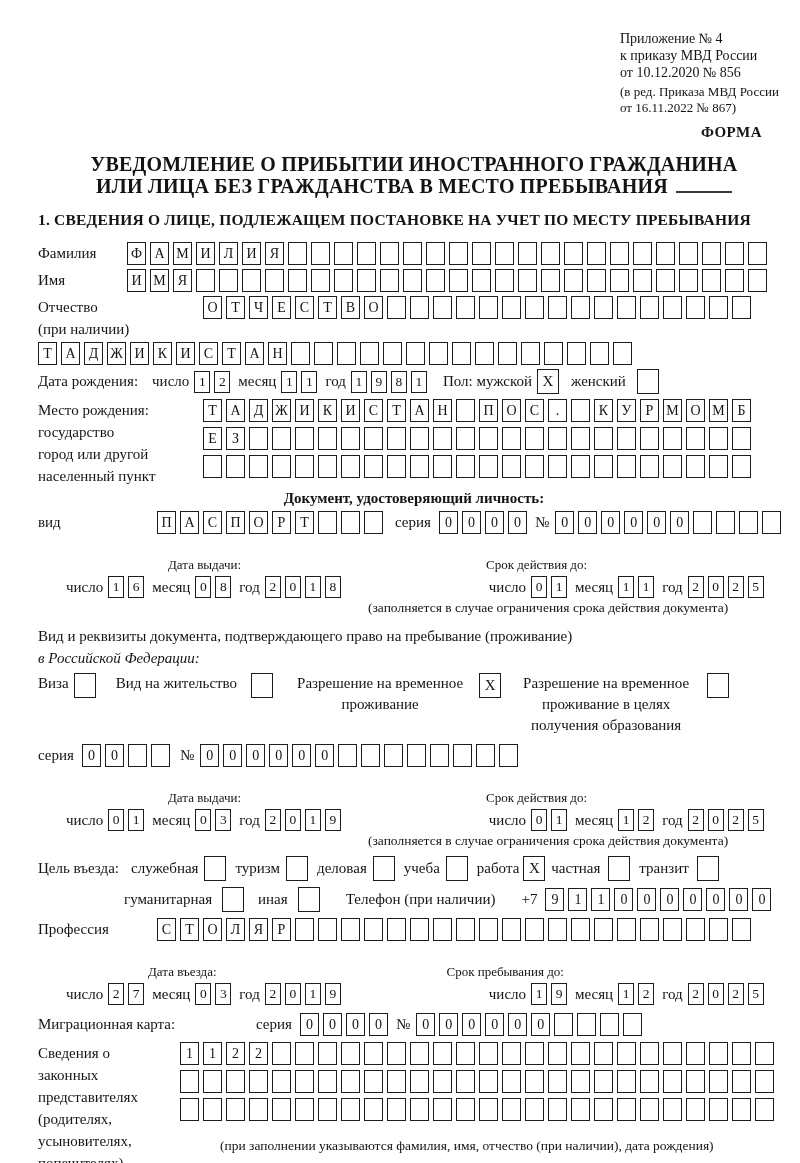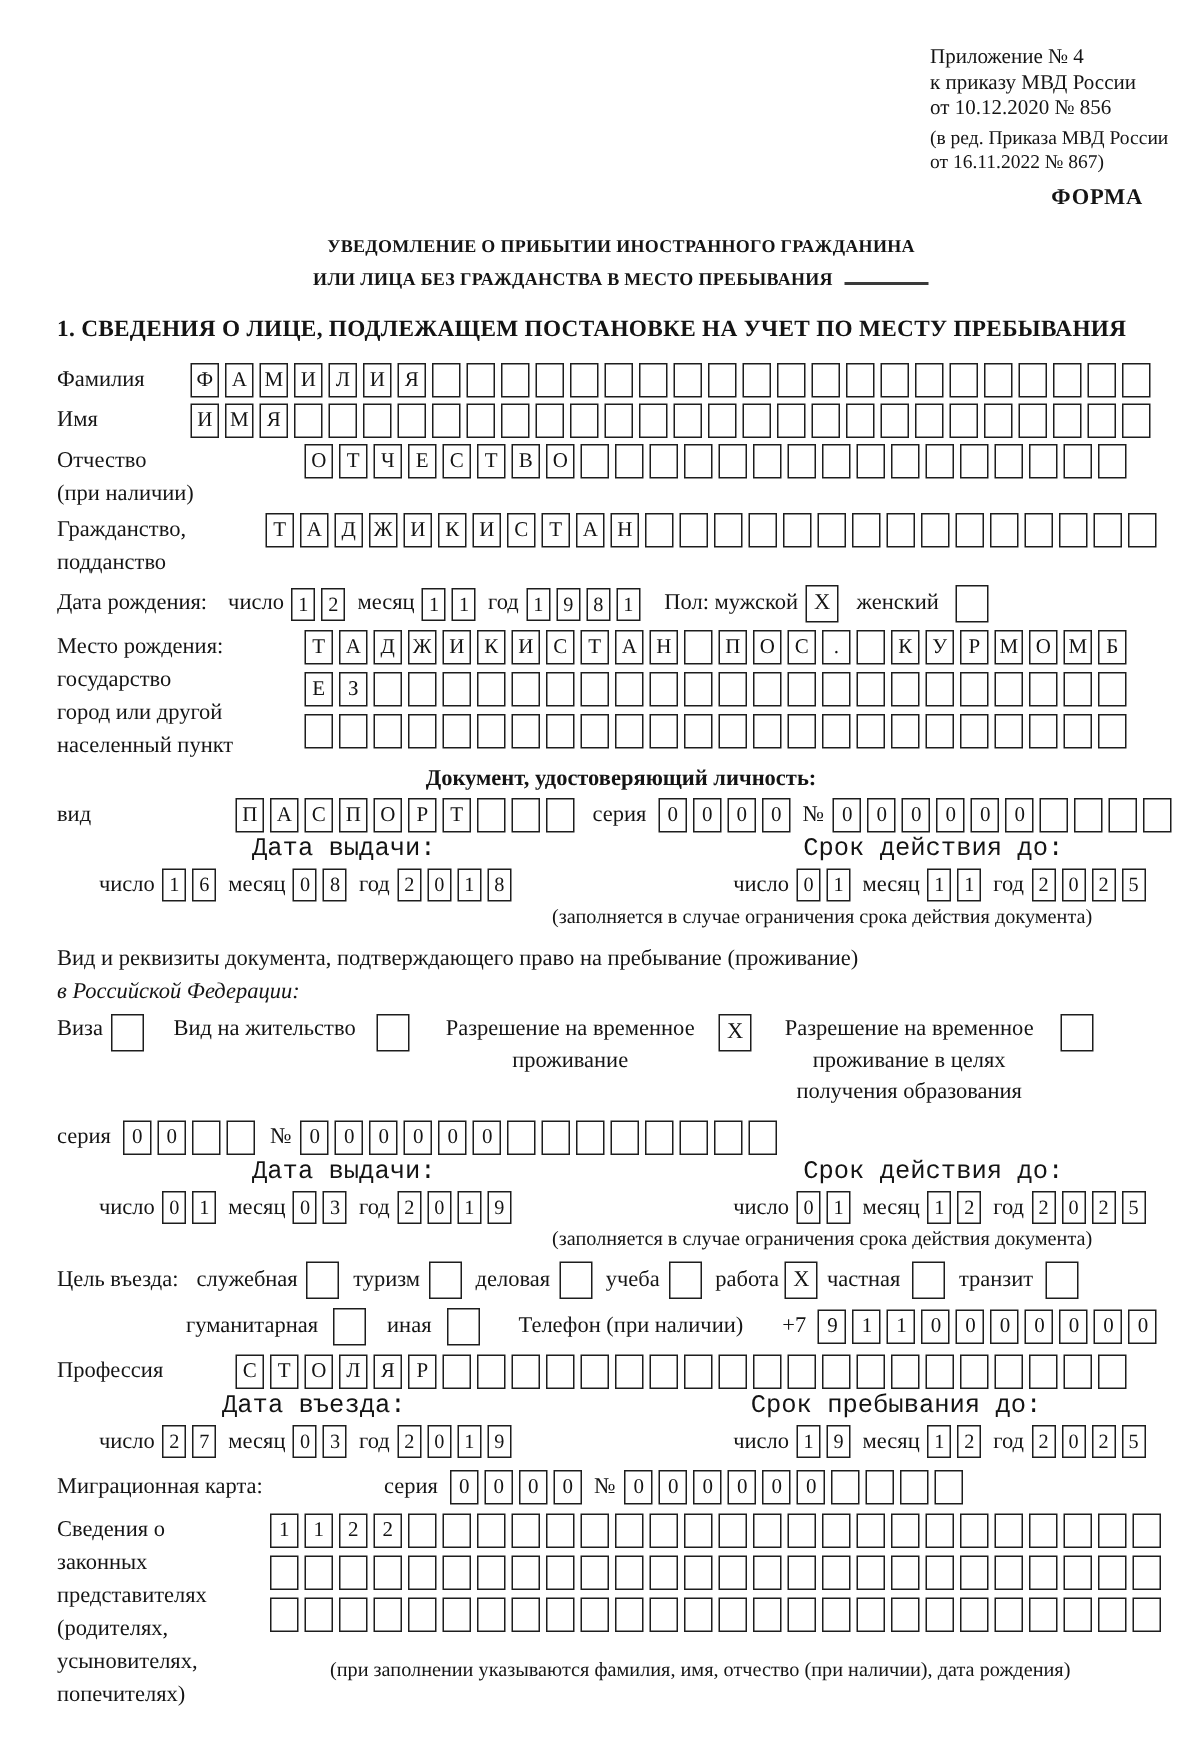--- a/index.html
+++ b/index.html
@@ -1,34 +1,34 @@
 <!DOCTYPE html>
 <html><head>
 <meta charset="utf-8">
 <style>
   html,body{margin:0;padding:0;background:#fff;}
   body{width:800px;height:1163px;overflow:hidden;font-family:"Liberation Serif","DejaVu Serif",serif;color:#141414;}
   .page{box-sizing:border-box;width:800px;height:1163px;padding:30px 10px 0 38px;}
   .annex{margin-left:582px;font-size:14px;line-height:17px;white-space:nowrap;}
   .amend{margin-left:582px;margin-top:3px;font-size:13px;line-height:16px;white-space:nowrap;}
   .formword{text-align:right;margin-right:28px;margin-top:8px;font-weight:bold;font-size:15px;letter-spacing:.5px;}
-  .title{text-align:center;font-weight:bold;font-size:12px;line-height:22px;margin-top:12px;letter-spacing:.2px;}
+  .title{text-align:center;font-weight:bold;font-size:20px;line-height:22px;margin-top:12px;letter-spacing:.2px;}
   .blank{display:inline-block;width:56px;height:13px;border-bottom:2.2px solid #3a3a3a;margin-left:8px;}
   .sect{font-weight:bold;font-size:15.5px;margin-top:14px;letter-spacing:.2px;}
   .frow{display:flex;align-items:flex-start;margin-top:4px;flex-wrap:nowrap;}
   .lbl{font-size:15px;line-height:23px;flex-shrink:0;}
   .lblcol{display:flex;flex-direction:column;flex-shrink:0;font-size:15px;line-height:22px;}
   .cells{display:flex;gap:4px;flex-shrink:0;}
   .cell{box-sizing:border-box;width:19px;height:23px;border:1.6px solid #1d1d1d;display:flex;align-items:center;justify-content:center;font-size:14px;flex-shrink:0;background:#fff;}
   .sm .cell{width:16px;height:22px;font-size:13.5px;}
   .sm{gap:4px;}
   .cb{box-sizing:border-box;width:22px;height:25px;border:1.6px solid #1d1d1d;display:inline-flex;align-items:center;justify-content:center;font-size:15px;flex-shrink:0;background:#fff;}
   .stack{display:flex;flex-direction:column;gap:5px;}
   .dochead{text-align:center;font-weight:bold;font-size:15px;margin-top:3px;}
-  .dhead{display:flex;font-size:17px;margin-top:2px;font-family:Liberation Mono, monospace;}
+  .dhead{display:flex;font-size:13px;margin-top:23px;}
   .dline{display:flex;align-items:center;font-size:15px;margin-top:3px;}
   .dline .w{margin:0 5px 0 8px;}
   .note{font-size:13.5px;margin-top:2px;}
   .intro{font-size:15px;line-height:22px;margin-top:9px;}
   .optrow{display:flex;align-items:flex-start;margin-top:4px;font-size:15px;line-height:21px;}
   .ctr{text-align:center;}
   .prow{display:flex;align-items:center;font-size:15px;margin-top:7px;flex-wrap:nowrap;}
   .repnote{font-size:13.5px;margin-top:12px;margin-left:40px;}
 </style>
 </head>
@@ -149,24 +149,20 @@
         <span class="cell"></span>
         <span class="cell"></span>
         <span class="cell"></span>
         <span class="cell"></span>
         <span class="cell"></span>
         <span class="cell"></span>
       </span>
   </div>
 
   <div class="frow" style="margin-top:2px;">
-    <span class="lblcol" style="width:139px;">
-      <span>Гражданство,</span>
-      <span>подданство</span>
-    </span>
     <span class="cells">
         <span class="cell">Т</span>
         <span class="cell">А</span>
         <span class="cell">Д</span>
         <span class="cell">Ж</span>
         <span class="cell">И</span>
         <span class="cell">К</span>
         <span class="cell">И</span>
         <span class="cell">С</span>
         <span class="cell">Т</span>

